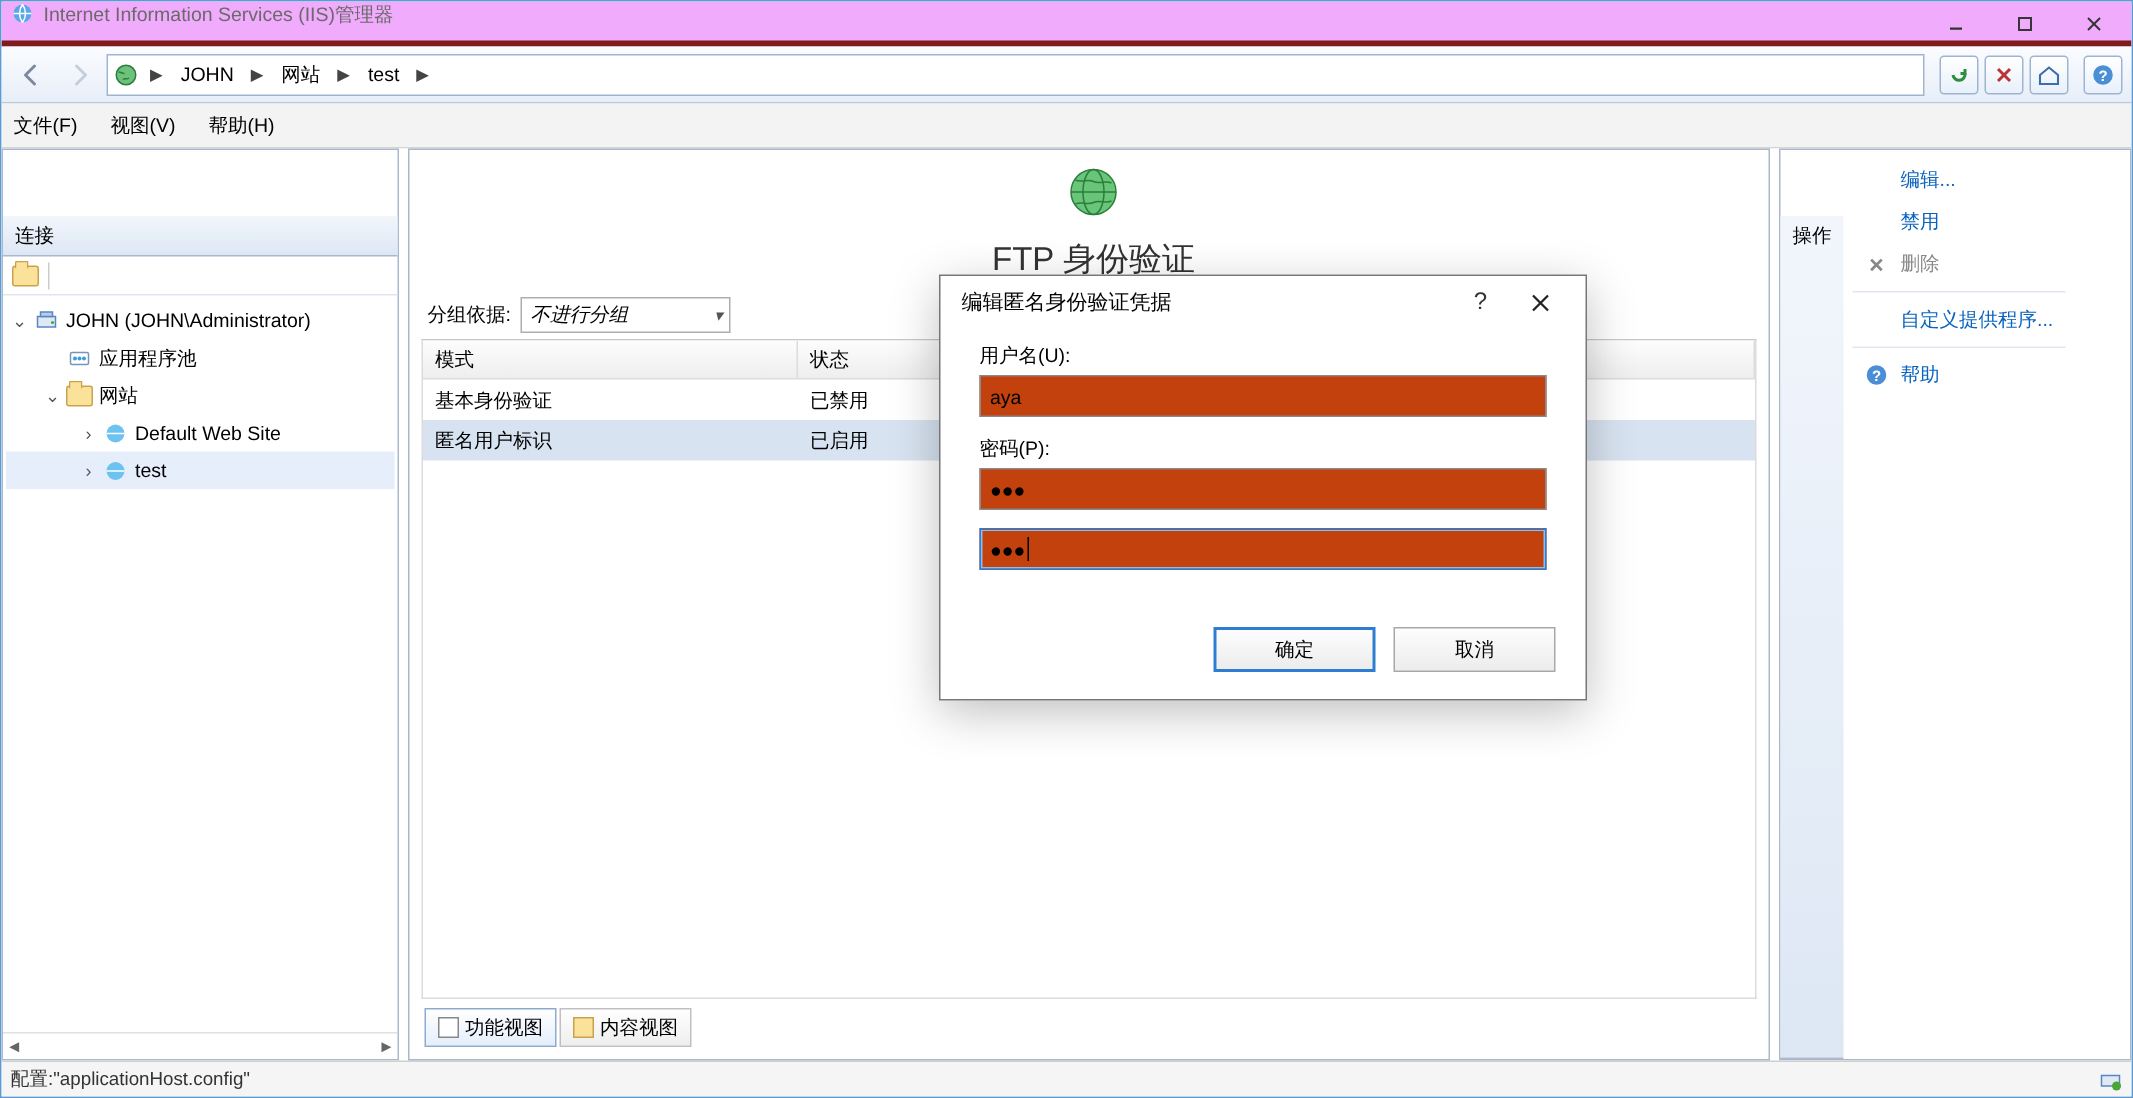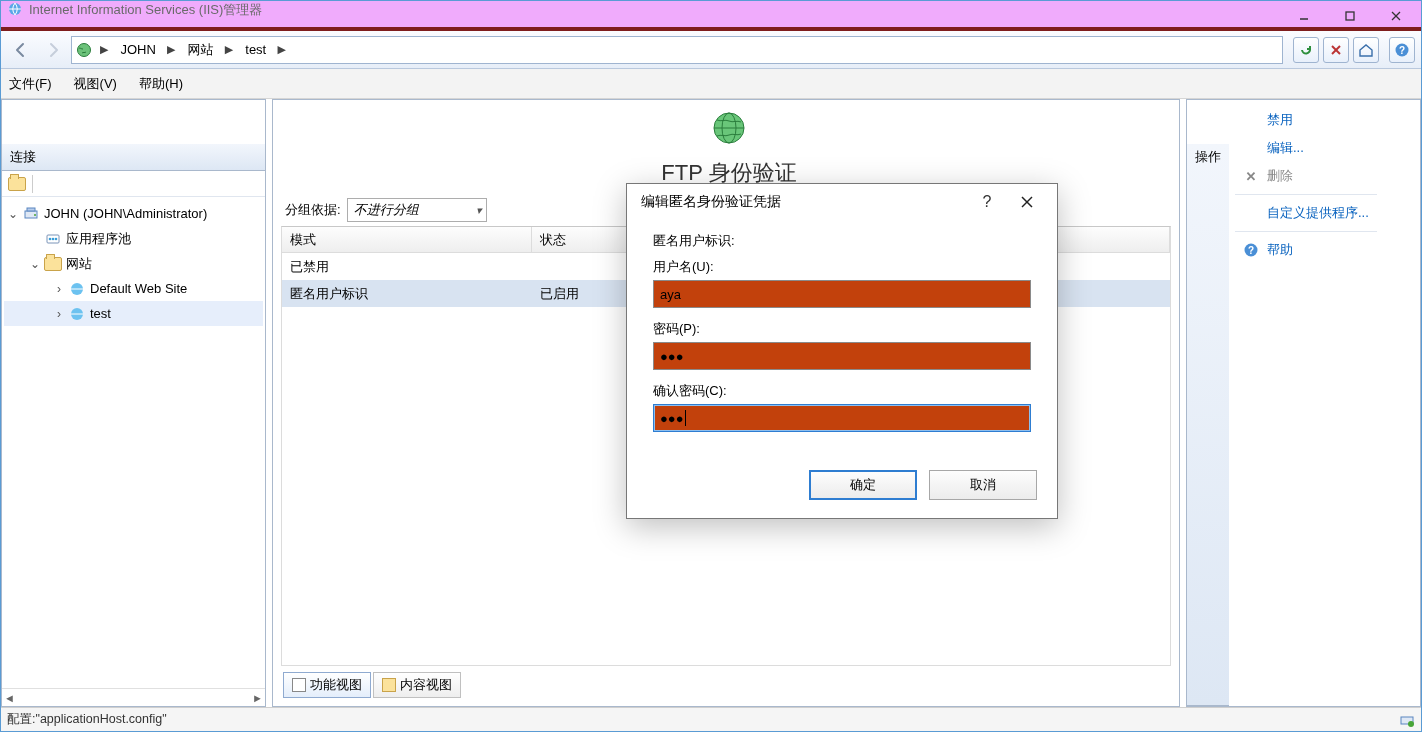--- a/index.html
+++ b/index.html
@@ -288,20 +288,21 @@
         <div class="dash"></div>
       </div>
 
       <div class="grid">
         <div class="ghdr">
           <div class="gh c1">模式</div>
           <div class="gh c2">状态</div>
           <div class="gh" style="flex:1"></div>
         </div>
         <div class="grow">
+          <div class="gc c1">基本身份验证</div>
           <div class="gc c2">已禁用</div>
         </div>
         <div class="grow sel">
           <div class="gc c1">匿名用户标识</div>
           <div class="gc c2">已启用</div>
         </div>
       </div>
 
       <div class="view-tabs">
         <div class="vtab active">
@@ -316,25 +317,25 @@
 
     </div>
 
     <div class="vline"></div>
 
     <div class="actions">
       <div class="panel-hdr">操作</div>
       <div class="actlist">
         <div class="actitem">
             <span style="width:16px"></span>
-            <span>禁用</span>
+            <span>编辑...</span>
           </div>
         <div class="actitem">
             <span style="width:16px"></span>
-            <span>编辑...</span>
+            <span>禁用</span>
           </div>
         <div class="actitem disabled">
           <span class="x-icon" style="width:16px;text-align:center">✕</span>
           <span>删除</span>
         </div>
         <div class="divider"></div>
         <div class="actitem">
             <span style="width:16px"></span>
             <span>自定义提供程序...</span>
           </div>
@@ -371,33 +372,31 @@
         <span class="t">编辑匿名身份验证凭据</span>
         <span class="dlg-x">?</span>
         <span class="dlg-x">
           <svg width="14" height="14">
               <line x1="2" y1="2" x2="12" y2="12" stroke="#222" stroke-width="1.5"></line>
               <line x1="12" y1="2" x2="2" y2="12" stroke="#222" stroke-width="1.5"></line>
             </svg>
         </span>
       </div>
       <div class="dlg-body">
-        <div class="section">匿名用户标识:</div>
         <div class="frow">
           <label>用户名(U):</label>
           <input class="tinput" type="text" value="aya" style="">
         </div>
         <div class="frow">
           <label>密码(P):</label>
           <div class="tinput" style="display:flex;align-items:center">
               <span>●●●</span>
             </div>
         </div>
         <div class="frow">
-          <label>确认密码(C):</label>
           <div class="tinput focus" style="display:flex;align-items:center">
               <span>●●●</span>
               <span style="width:1px;height:16px;background:#000;margin-left:1px"></span>
             </div>
         </div>
       </div>
       <div class="dlg-btns">
         <button class="dbtn primary">确定</button>
         <button class="dbtn">取消</button>
       </div>

